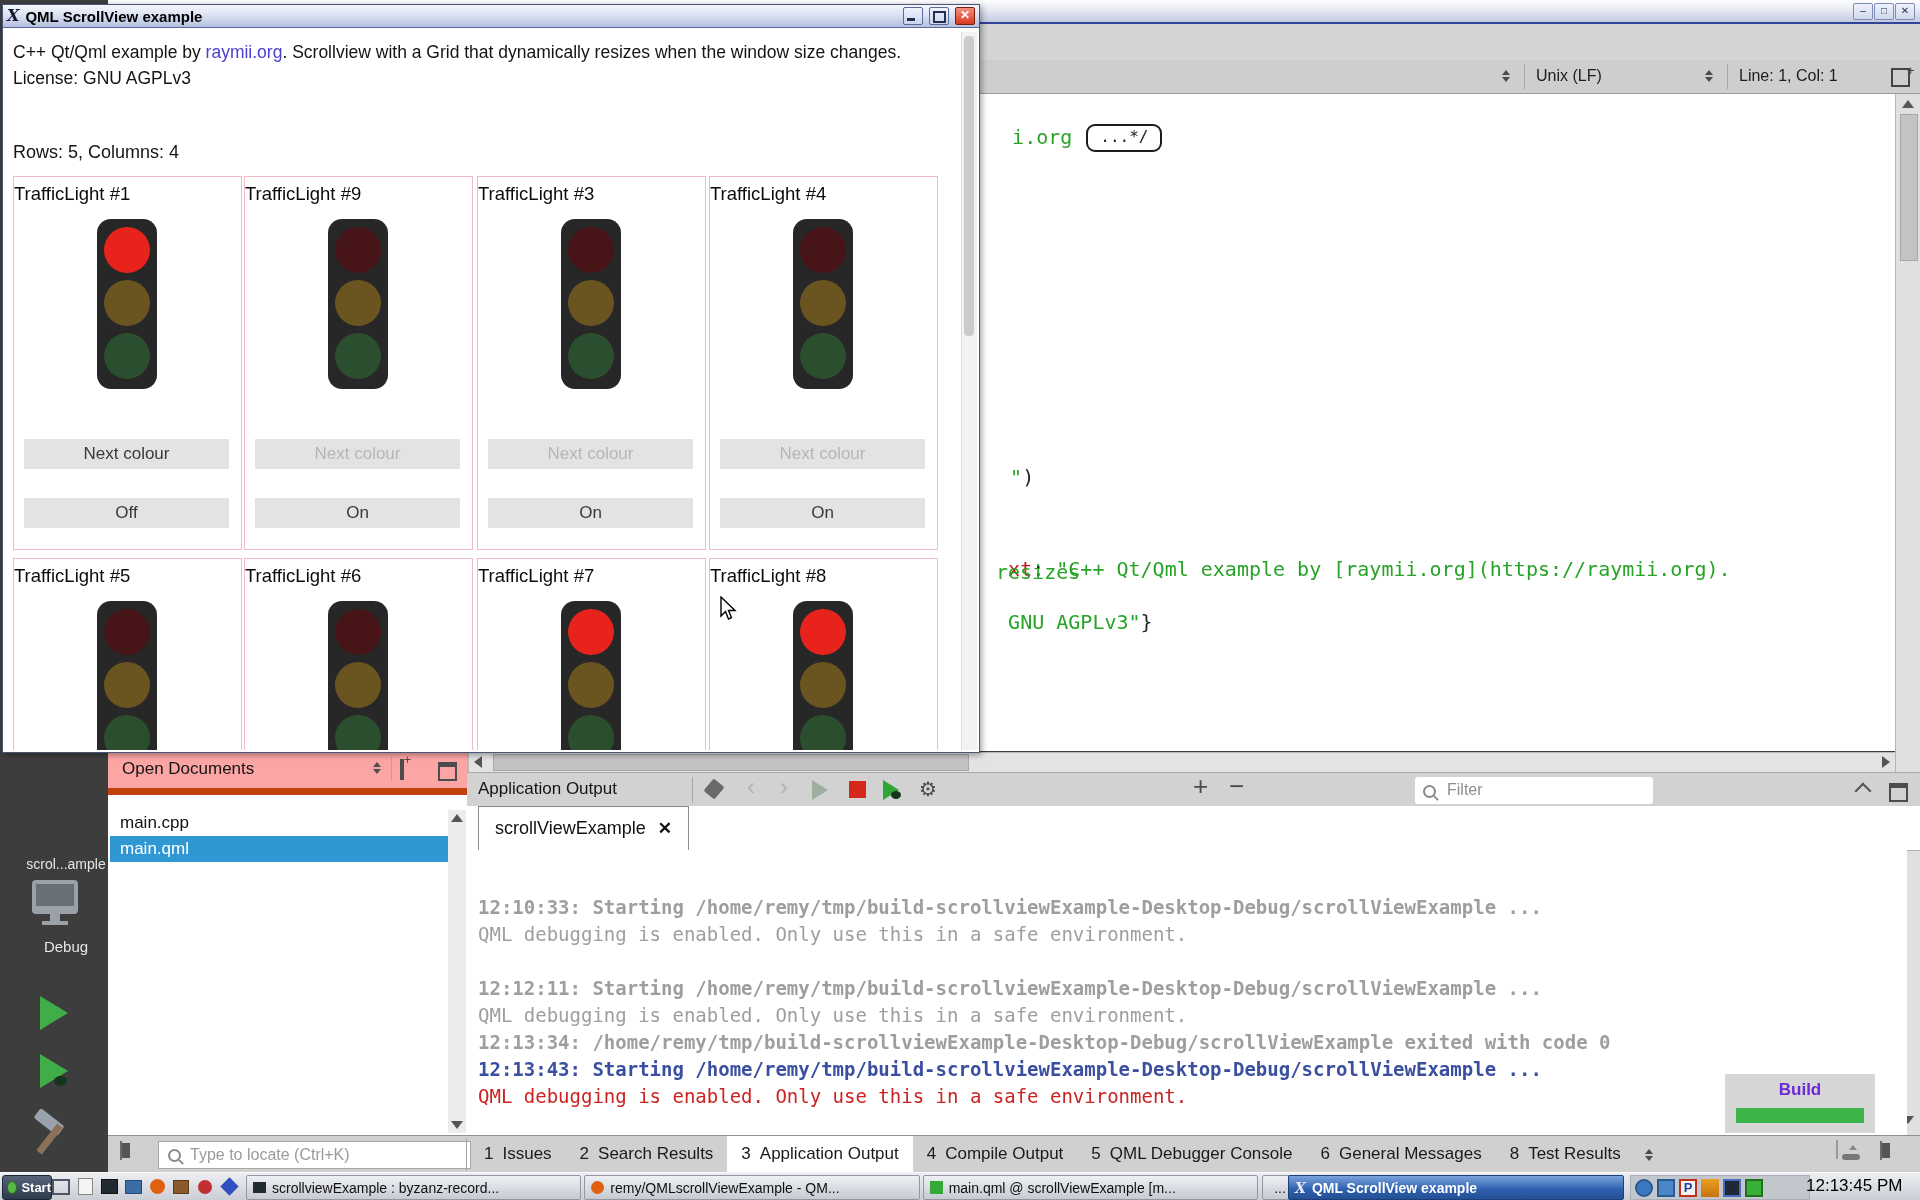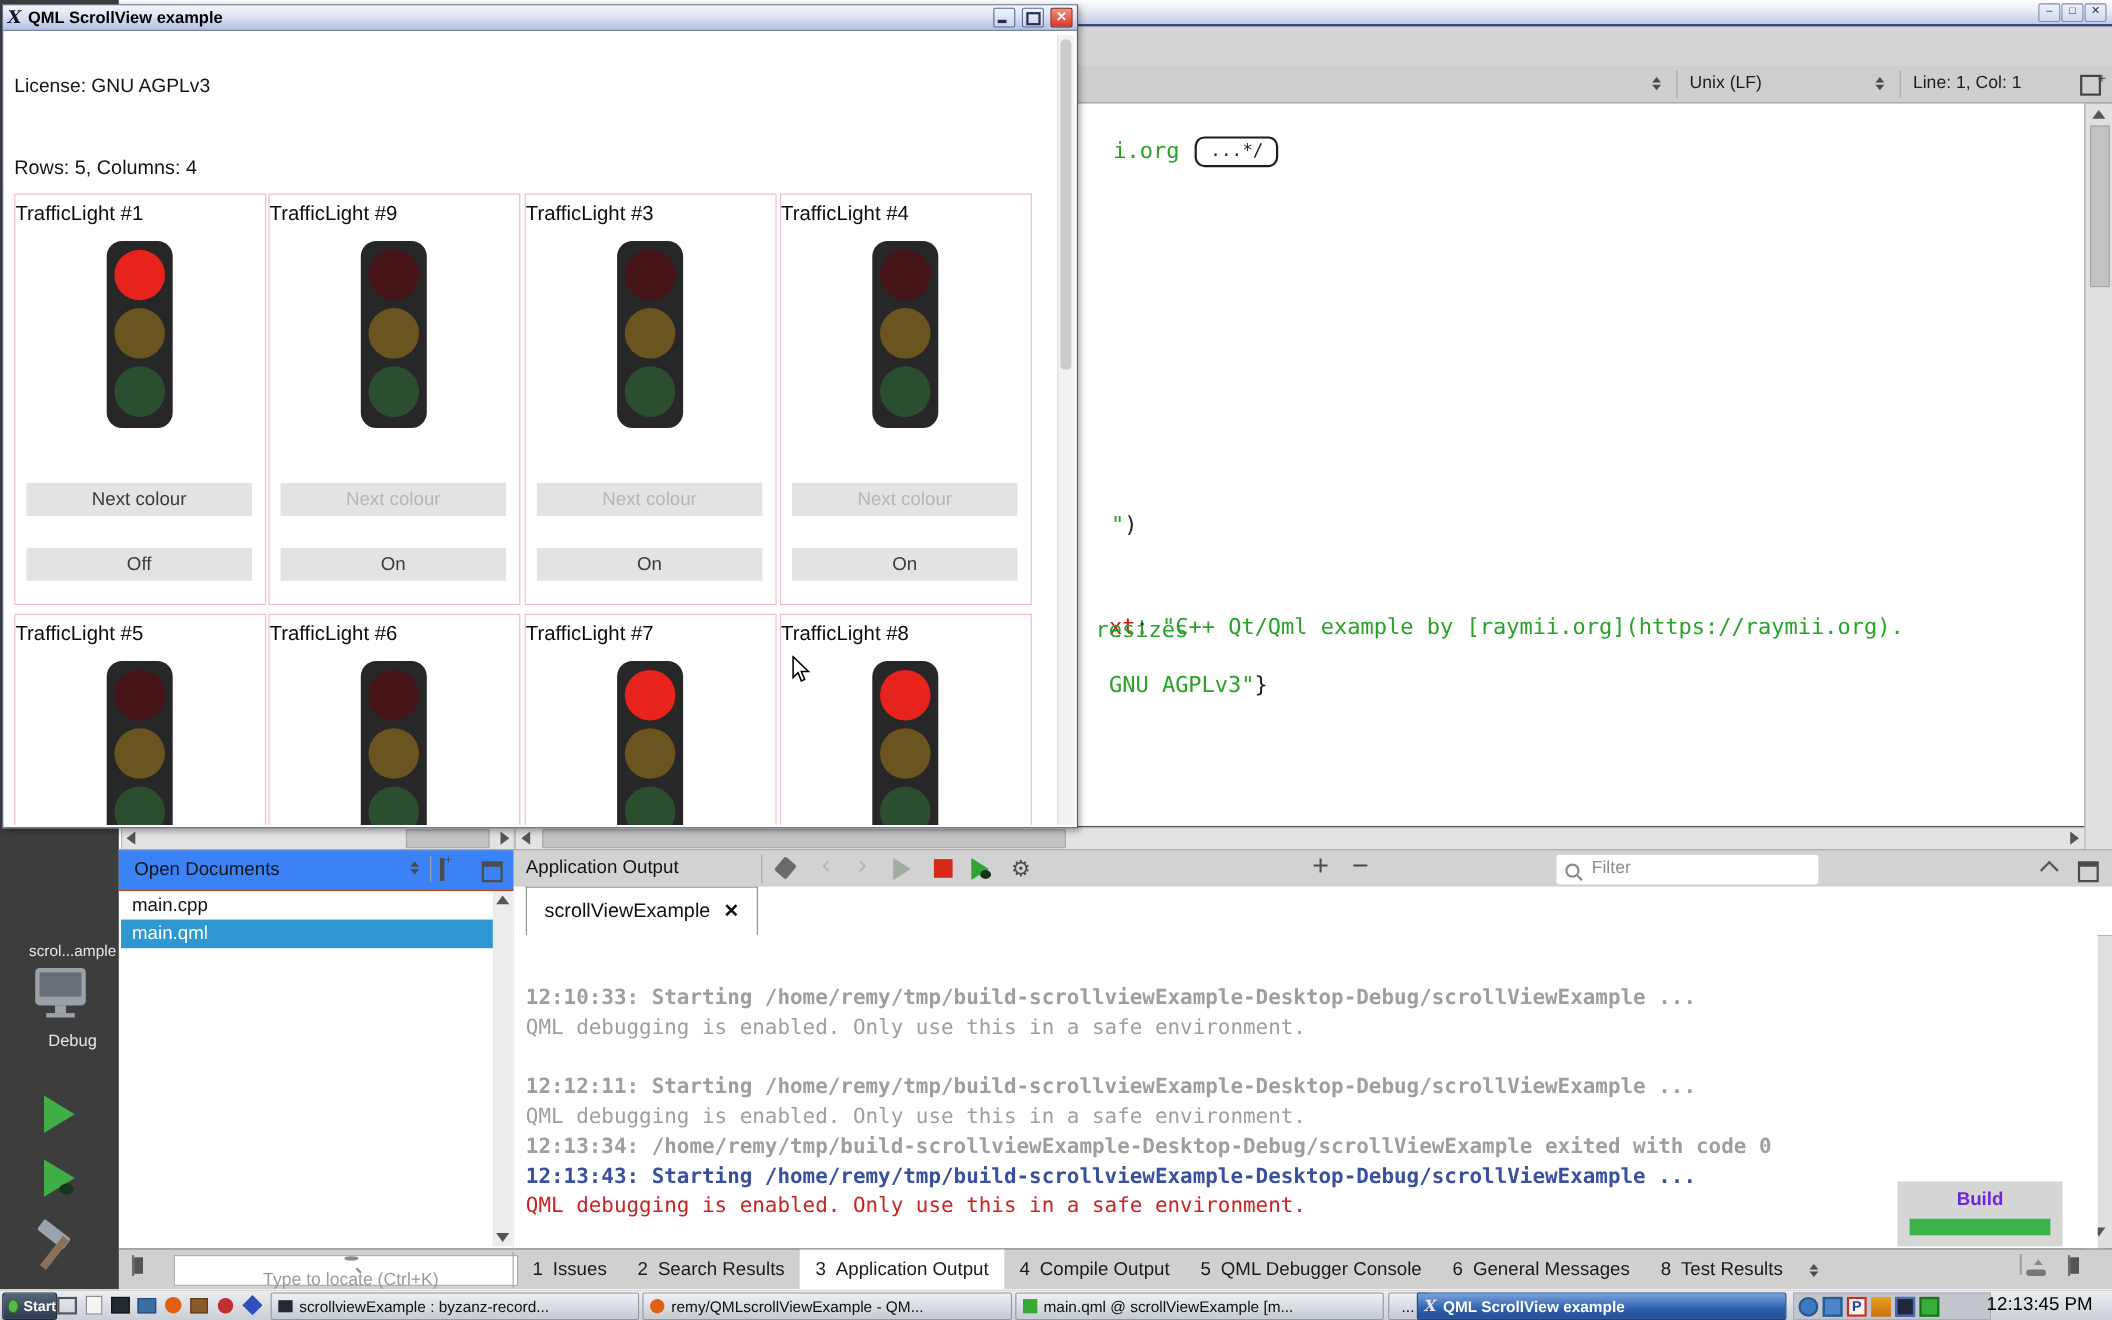--- a/index.html
+++ b/index.html
@@ -53,22 +53,22 @@
   #kit-monitor .base{position:absolute;left:10px;top:41px;width:26px;height:4px;background:#9aa1a8;}
   .runtri{width:0;height:0;border-top:17px solid transparent;border-bottom:17px solid transparent;
     border-left:28px solid #3fae49;}
   .bug{width:13px;height:10px;background:#16331c;border-radius:50%;}
   #hammer-head{left:34px;top:1116px;width:30px;height:12px;background:#9aa3ad;border-radius:2px;transform:rotate(38deg);}
   #hammer-handle{left:46px;top:1122px;width:7px;height:34px;background:#8a7158;transform:rotate(38deg);}
 
   
   #sidebar{left:108px;top:94px;width:359px;height:1041px;background:#fff;border-right:1px solid #989898;}
   #sb-hscroll{left:110px;top:752px;width:356px;height:19px;}
-  #sb-header{left:108px;top:772px;width:359px;height:36px;background:#3b82f6;
-    border-top:1px solid #aaa;border-bottom:1px solid #c2410c;}
+  #sb-header{left:108px;top:751px;width:359px;height:36px;background:#fca5a5;
+    border-top:1px solid #aaa;border-bottom:7px solid #c2410c;}
   .panel-h-txt{font-size:17px;color:#141414;top:7px;}
   .docrow{left:110px;width:336px;height:26px;font-size:17px;color:#111;line-height:26px;padding-left:10px;}
   .docrow.sel{background:#2f97d2;color:#fff;}
   #sb-vscroll{left:448px;top:810px;width:18px;height:323px;background:#ececec;}
   .mini-split{width:16px;height:13px;border:2px solid #4c4c4c;position:relative;}
   .mini-split::after{content:"+";position:absolute;right:-9px;top:-8px;font-size:12px;color:#4c4c4c;}
   .mini-minpanel{width:15px;height:12px;border:2px solid #4c4c4c;border-top:5px solid #4c4c4c;}
 
   
   #out-header{left:467px;top:772px;width:1453px;height:34px;background:#d2d2d2;
@@ -102,21 +102,21 @@
   #right-vscroll{left:1895px;top:94px;width:25px;height:1041px;background:#e0e0e0;border-left:1px solid #b5b5b5;}
 
   
   #ed-hscroll{left:468px;top:752px;width:1426px;height:19px;}
 
   
   #bottombar{left:108px;top:1135px;width:1812px;height:37px;background:#d0d0d0;border-top:1px solid #909090;}
   .sidetoggle{width:22px;height:22px;background:#fff;border:1px solid #6a6a6a;position:relative;}
   .sidetoggle::after{content:"";position:absolute;left:1px;top:1px;width:8px;bottom:1px;background:#555;}
   #locator{left:50px;top:5px;width:302px;height:26px;background:#fff;border:1px solid #a8a8a8;
-    display:flex;align-items:center;gap:9px;padding-left:9px;flex-direction:column;}
+    display:flex;align-items:center;gap:9px;padding-left:9px;}
   #locator span{font-size:16px;color:#9a9a9a;}
   #btabs{left:362px;top:0;height:36px;display:flex;align-items:stretch;}
   .btab{display:flex;align-items:center;padding:0 14px;font-size:17px;color:#1a1a1a;gap:9px;}
   .btab.active{background:#fff;}
   .minibar-btn{width:30px;height:25px;background:#fff;border:1px solid #9a9a9a;position:relative;}
   .minibar-btn .bar{position:absolute;left:5px;top:13px;width:18px;height:6px;background:#777;border-radius:3px;}
   .minibar-btn .tip{position:absolute;left:12px;top:4px;width:0;height:0;
     border-left:4px solid transparent;border-right:4px solid transparent;border-bottom:5px solid #888;}
 
   
@@ -431,20 +431,23 @@
         <span class="mindash"></span>
       </span>
     <span class="qbtn">
         <span class="maxbox"></span>
       </span>
     <span class="qbtn close">
         <span class="xx">✕</span>
       </span>
   </div>
   <div id="qbody">
+    <div class="abs desc-line" style="top:12px;">
+      <span>C++ Qt/Qml example by </span><a href="#">raymii.org</a><span>. Scrollview with a Grid that dynamically resizes when the window size changes.</span>
+    </div>
     <div class="abs desc-line" style="top:38px;">License: GNU AGPLv3</div>
     <div class="abs desc-line" style="top:112px;font-size:18px;">Rows: 5, Columns: 4</div>
 
     <div class="card" style="left:8px;">
       <div class="card-title">TrafficLight #1</div>
       <div class="tlight on">
         <div class="lamp red"></div>
         <div class="lamp amber"></div>
         <div class="lamp green"></div>
       </div>

